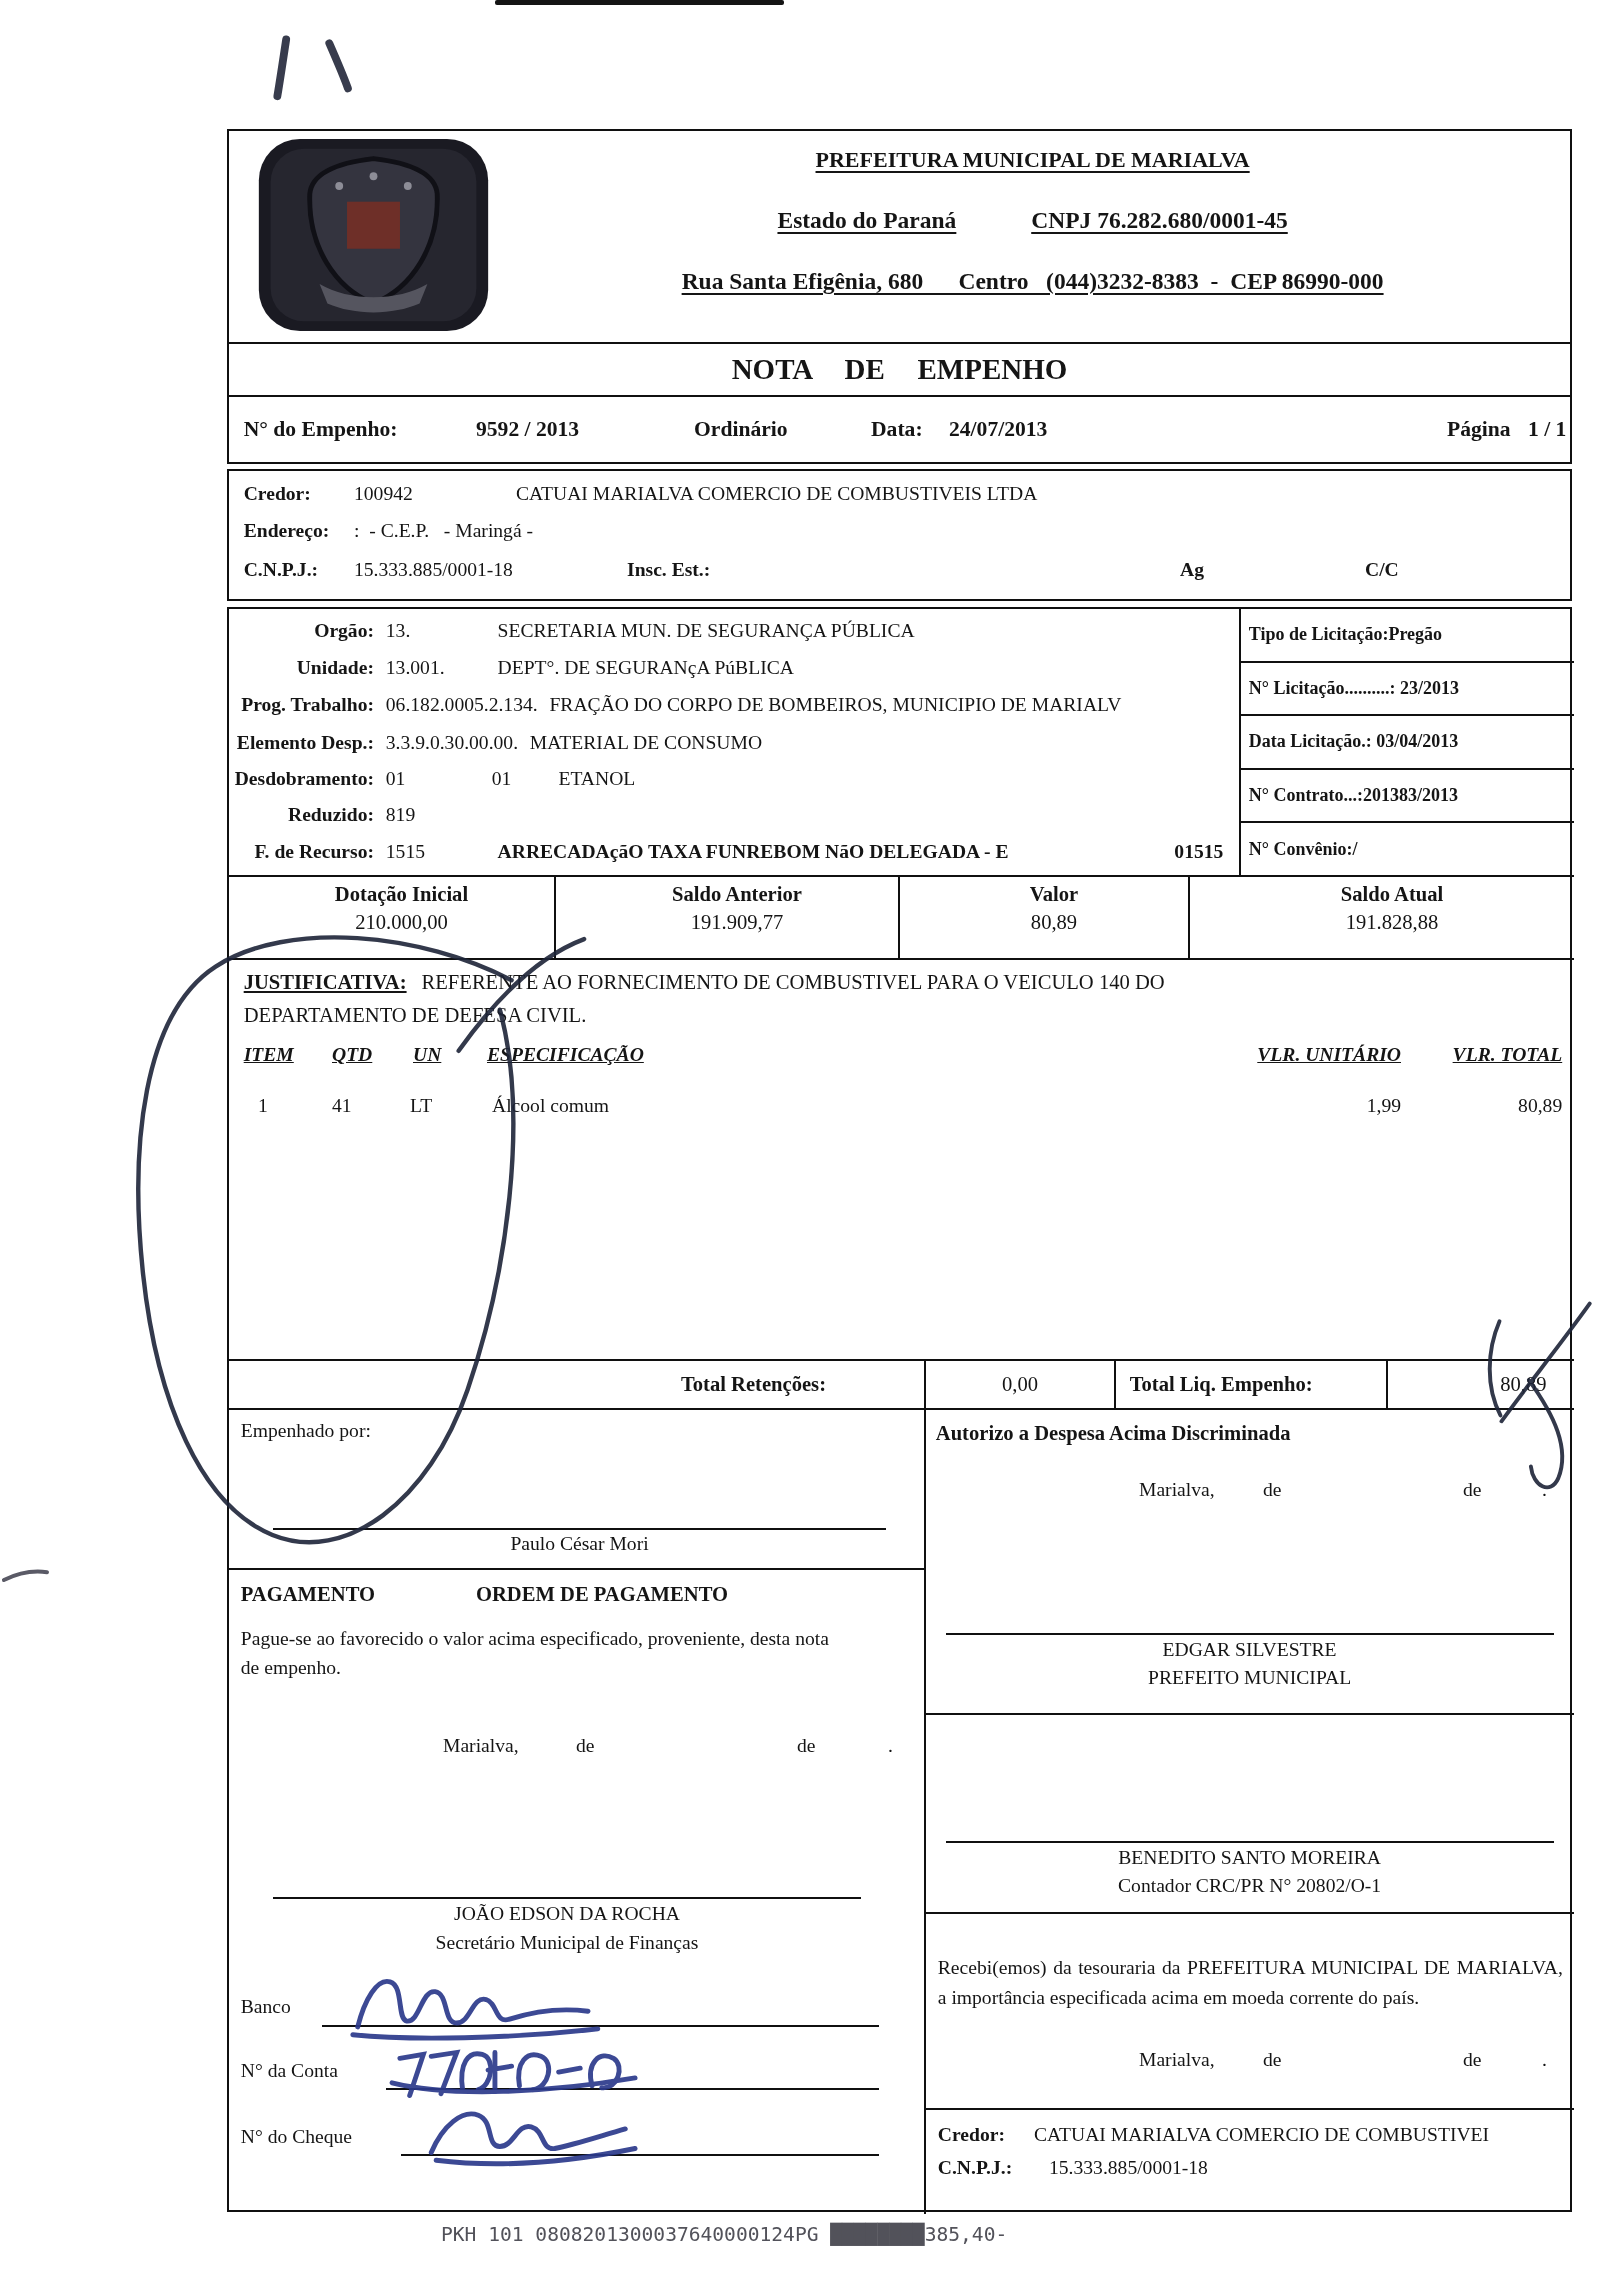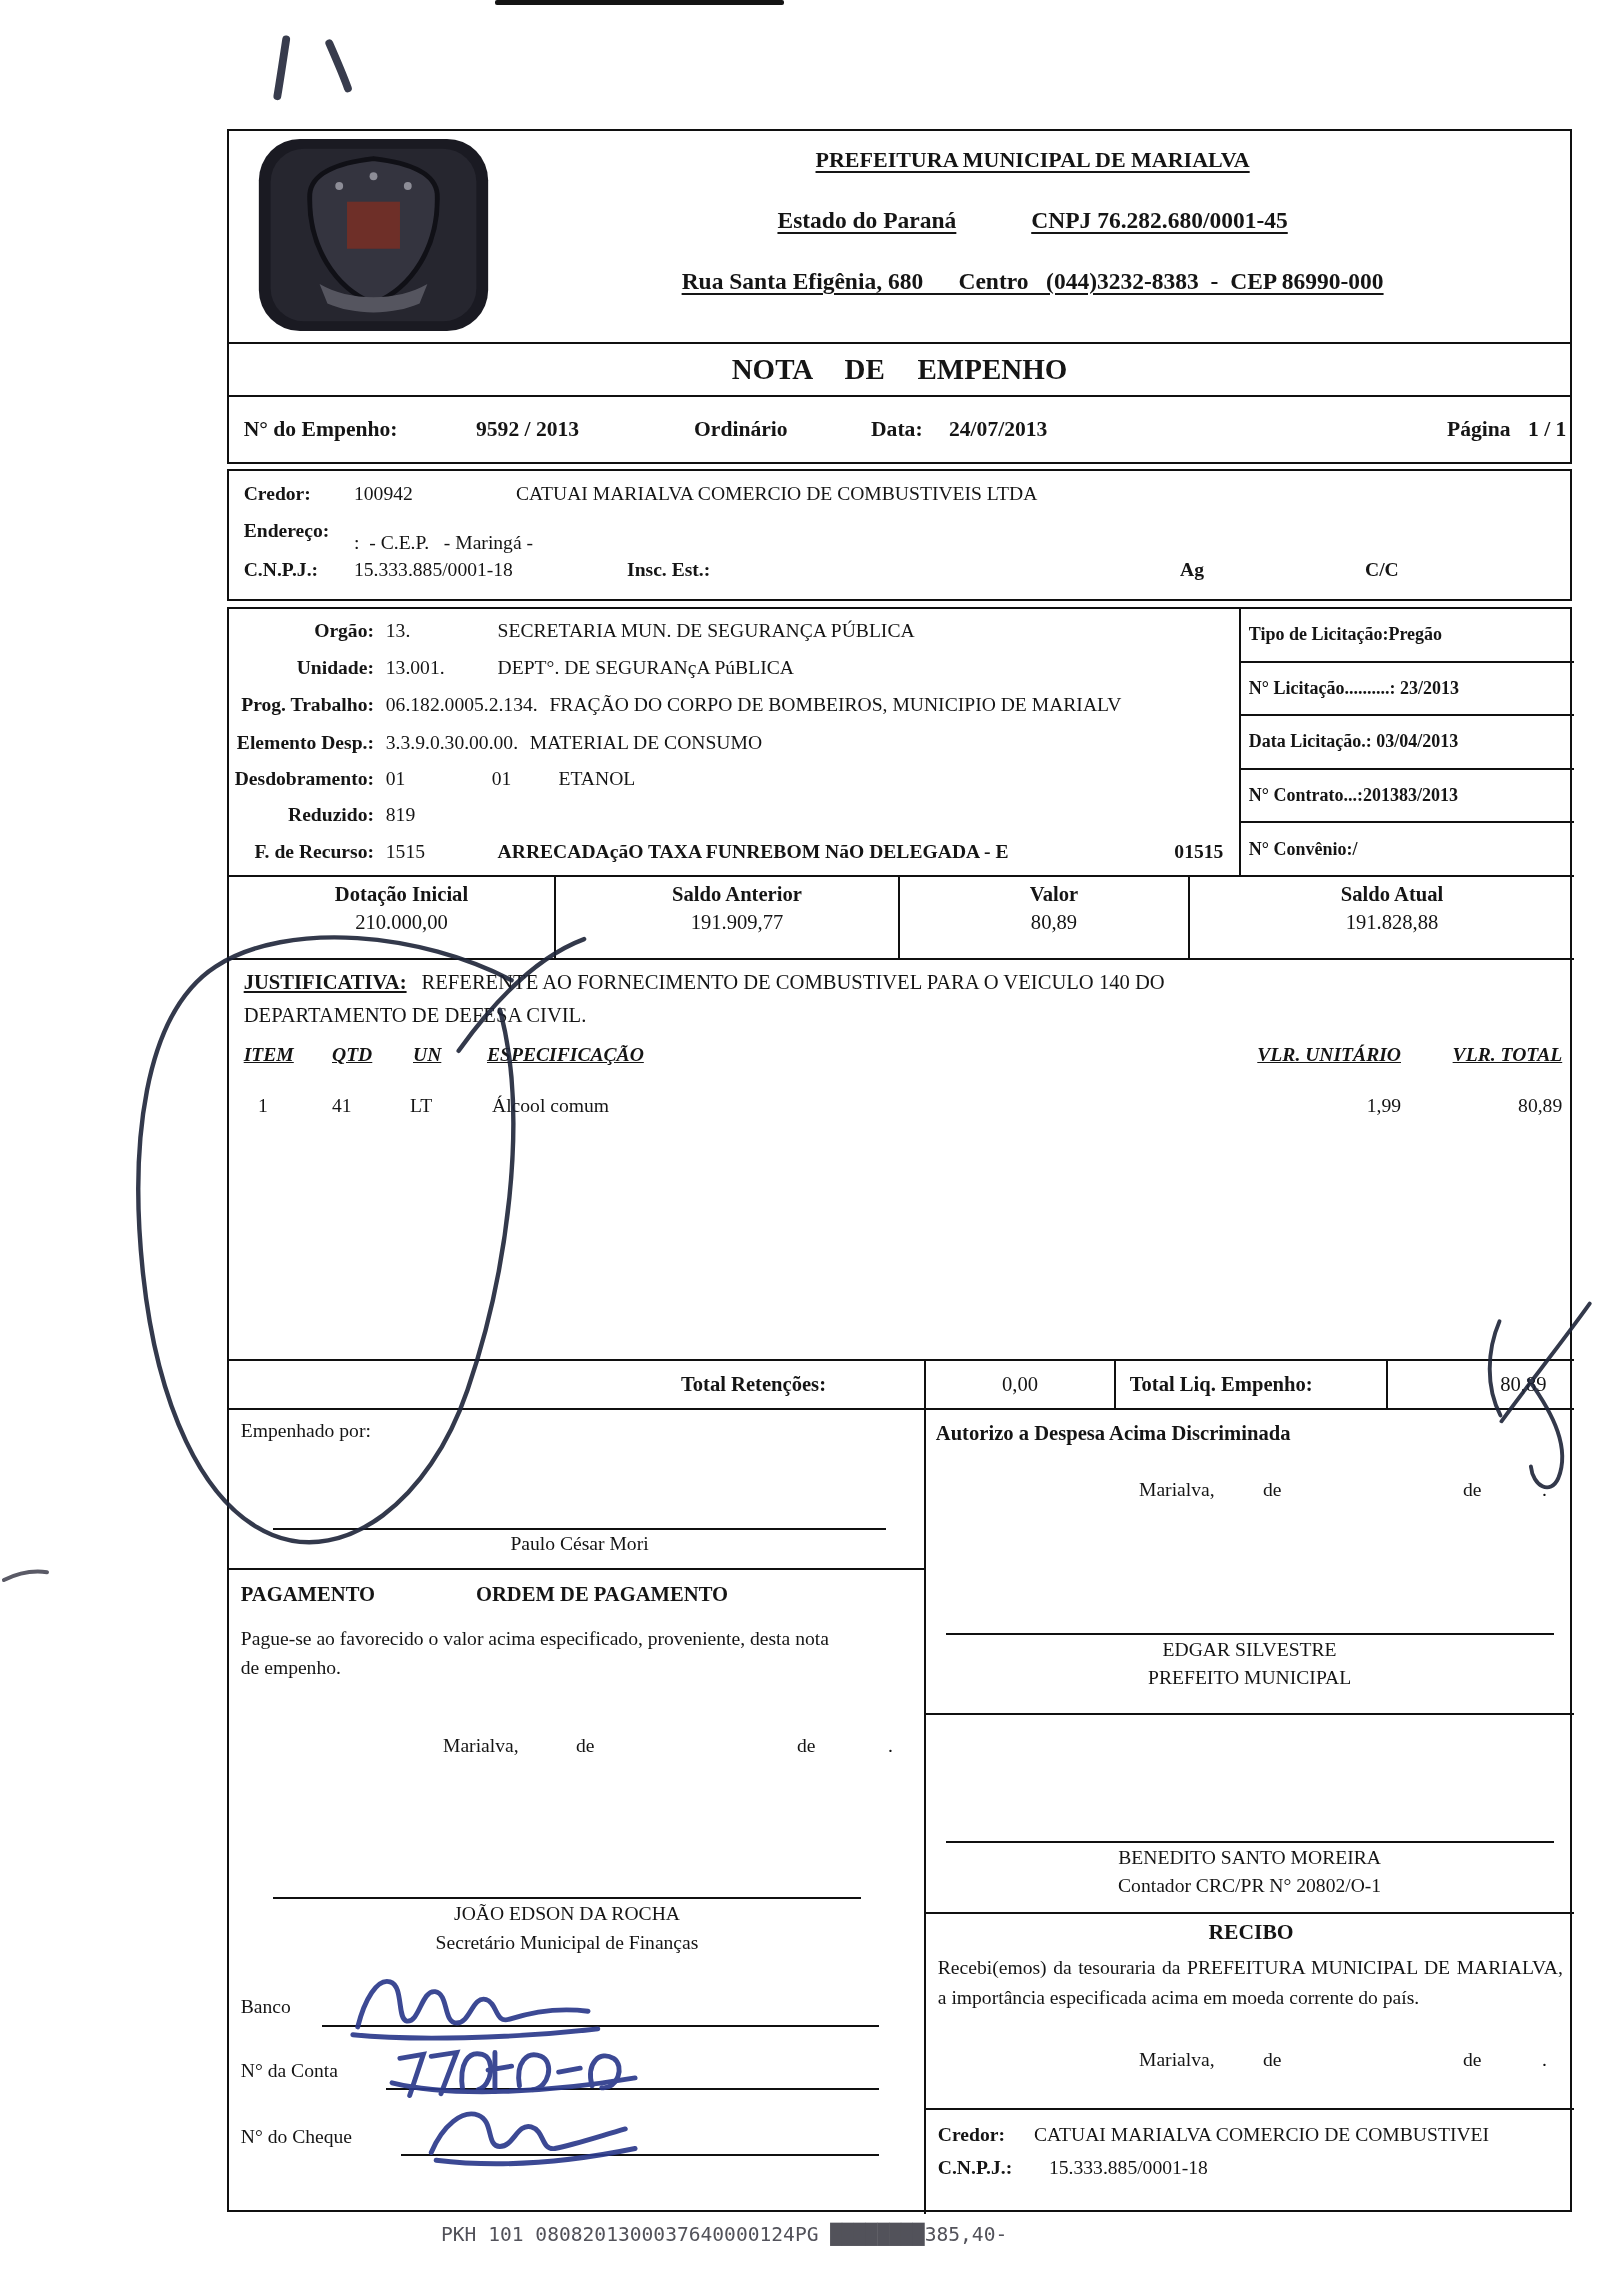--- a/index.html
+++ b/index.html
@@ -1,21 +1,21 @@
 <!DOCTYPE html>
 <html><head>
 <meta charset="utf-8">
 <style>
   * { box-sizing: border-box; margin: 0; padding: 0; }
   html,body { background:#ffffff; }
   .page { position:relative; width:1623px; height:2280px; background:#ffffff; overflow:hidden;
           font-family:"Liberation Serif", serif; color:#151515; }
   .b { font-weight:bold; }
   .u { text-decoration:underline; text-decoration-thickness:2px; text-underline-offset:3.9px; }
-  .pre { white-space:pre;margin-top:12px; }
+  .pre { white-space:pre; }
   .center { text-align:center; }
 
   .artifact-top { position:absolute; left:495px; top:0; width:289px; height:4.9px; background:#141414; border-radius:2px; }
 
   .form { position:absolute; left:227px; top:129px; width:1345px; height:2084px; }
   .box { position:absolute; left:0; width:1345px; border:2px solid #101010; }
   .box-header { top:0; height:335px; }
   .logo { position:absolute; left:21.6px; top:5.9px; width:245px; height:198px; }
   .hline { position:absolute; left:274px; right:7.8px; text-align:center; }
   .h1 { top:15.7px; font-size:22px; font-weight:bold; }
@@ -277,21 +277,20 @@
           <div class="fline" style="top:223px;left:19.6px;width:608px"></div>
           <div class="bl center" style="top:229px;left:19.6px;width:608px">EDGAR SILVESTRE</div>
           <div class="bl center" style="top:257px;left:19.6px;width:608px">PREFEITO MUNICIPAL</div>
           <div class="divider" style="top:303px"></div>
 
           <div class="fline" style="top:431px;left:19.6px;width:608px"></div>
           <div class="bl center" style="top:437px;left:19.6px;width:608px">BENEDITO SANTO MOREIRA</div>
           <div class="bl center" style="top:465px;left:19.6px;width:608px">Contador CRC/PR N° 20802/O-1</div>
           <div class="divider" style="top:502px"></div>
 
-          <div class="bl b center" style="top:510px;left:0;width:650px;font-size:21.6px">RECIBO</div>
           <div class="bl just" style="top:543px;left:11.8px;width:625px">Recebi(emos) da tesouraria da PREFEITURA MUNICIPAL DE MARIALVA, a importância especificada acima em moeda corrente do país.</div>
           <span class="bl" style="left:213px;top:639px">Marialva,</span>
           <span class="bl" style="left:337px;top:639px">de</span>
           <span class="bl" style="left:537px;top:639px">de</span>
           <span class="bl" style="left:616px;top:639px">.</span>
           <div class="divider" style="top:698px"></div>
 
           <span class="bl b" style="left:11.8px;top:714px">Credor:</span>
           <span class="bl" style="left:108px;top:714px">CATUAI MARIALVA COMERCIO DE COMBUSTIVEI</span>
           <span class="bl b" style="left:11.8px;top:747px">C.N.P.J.:</span>

